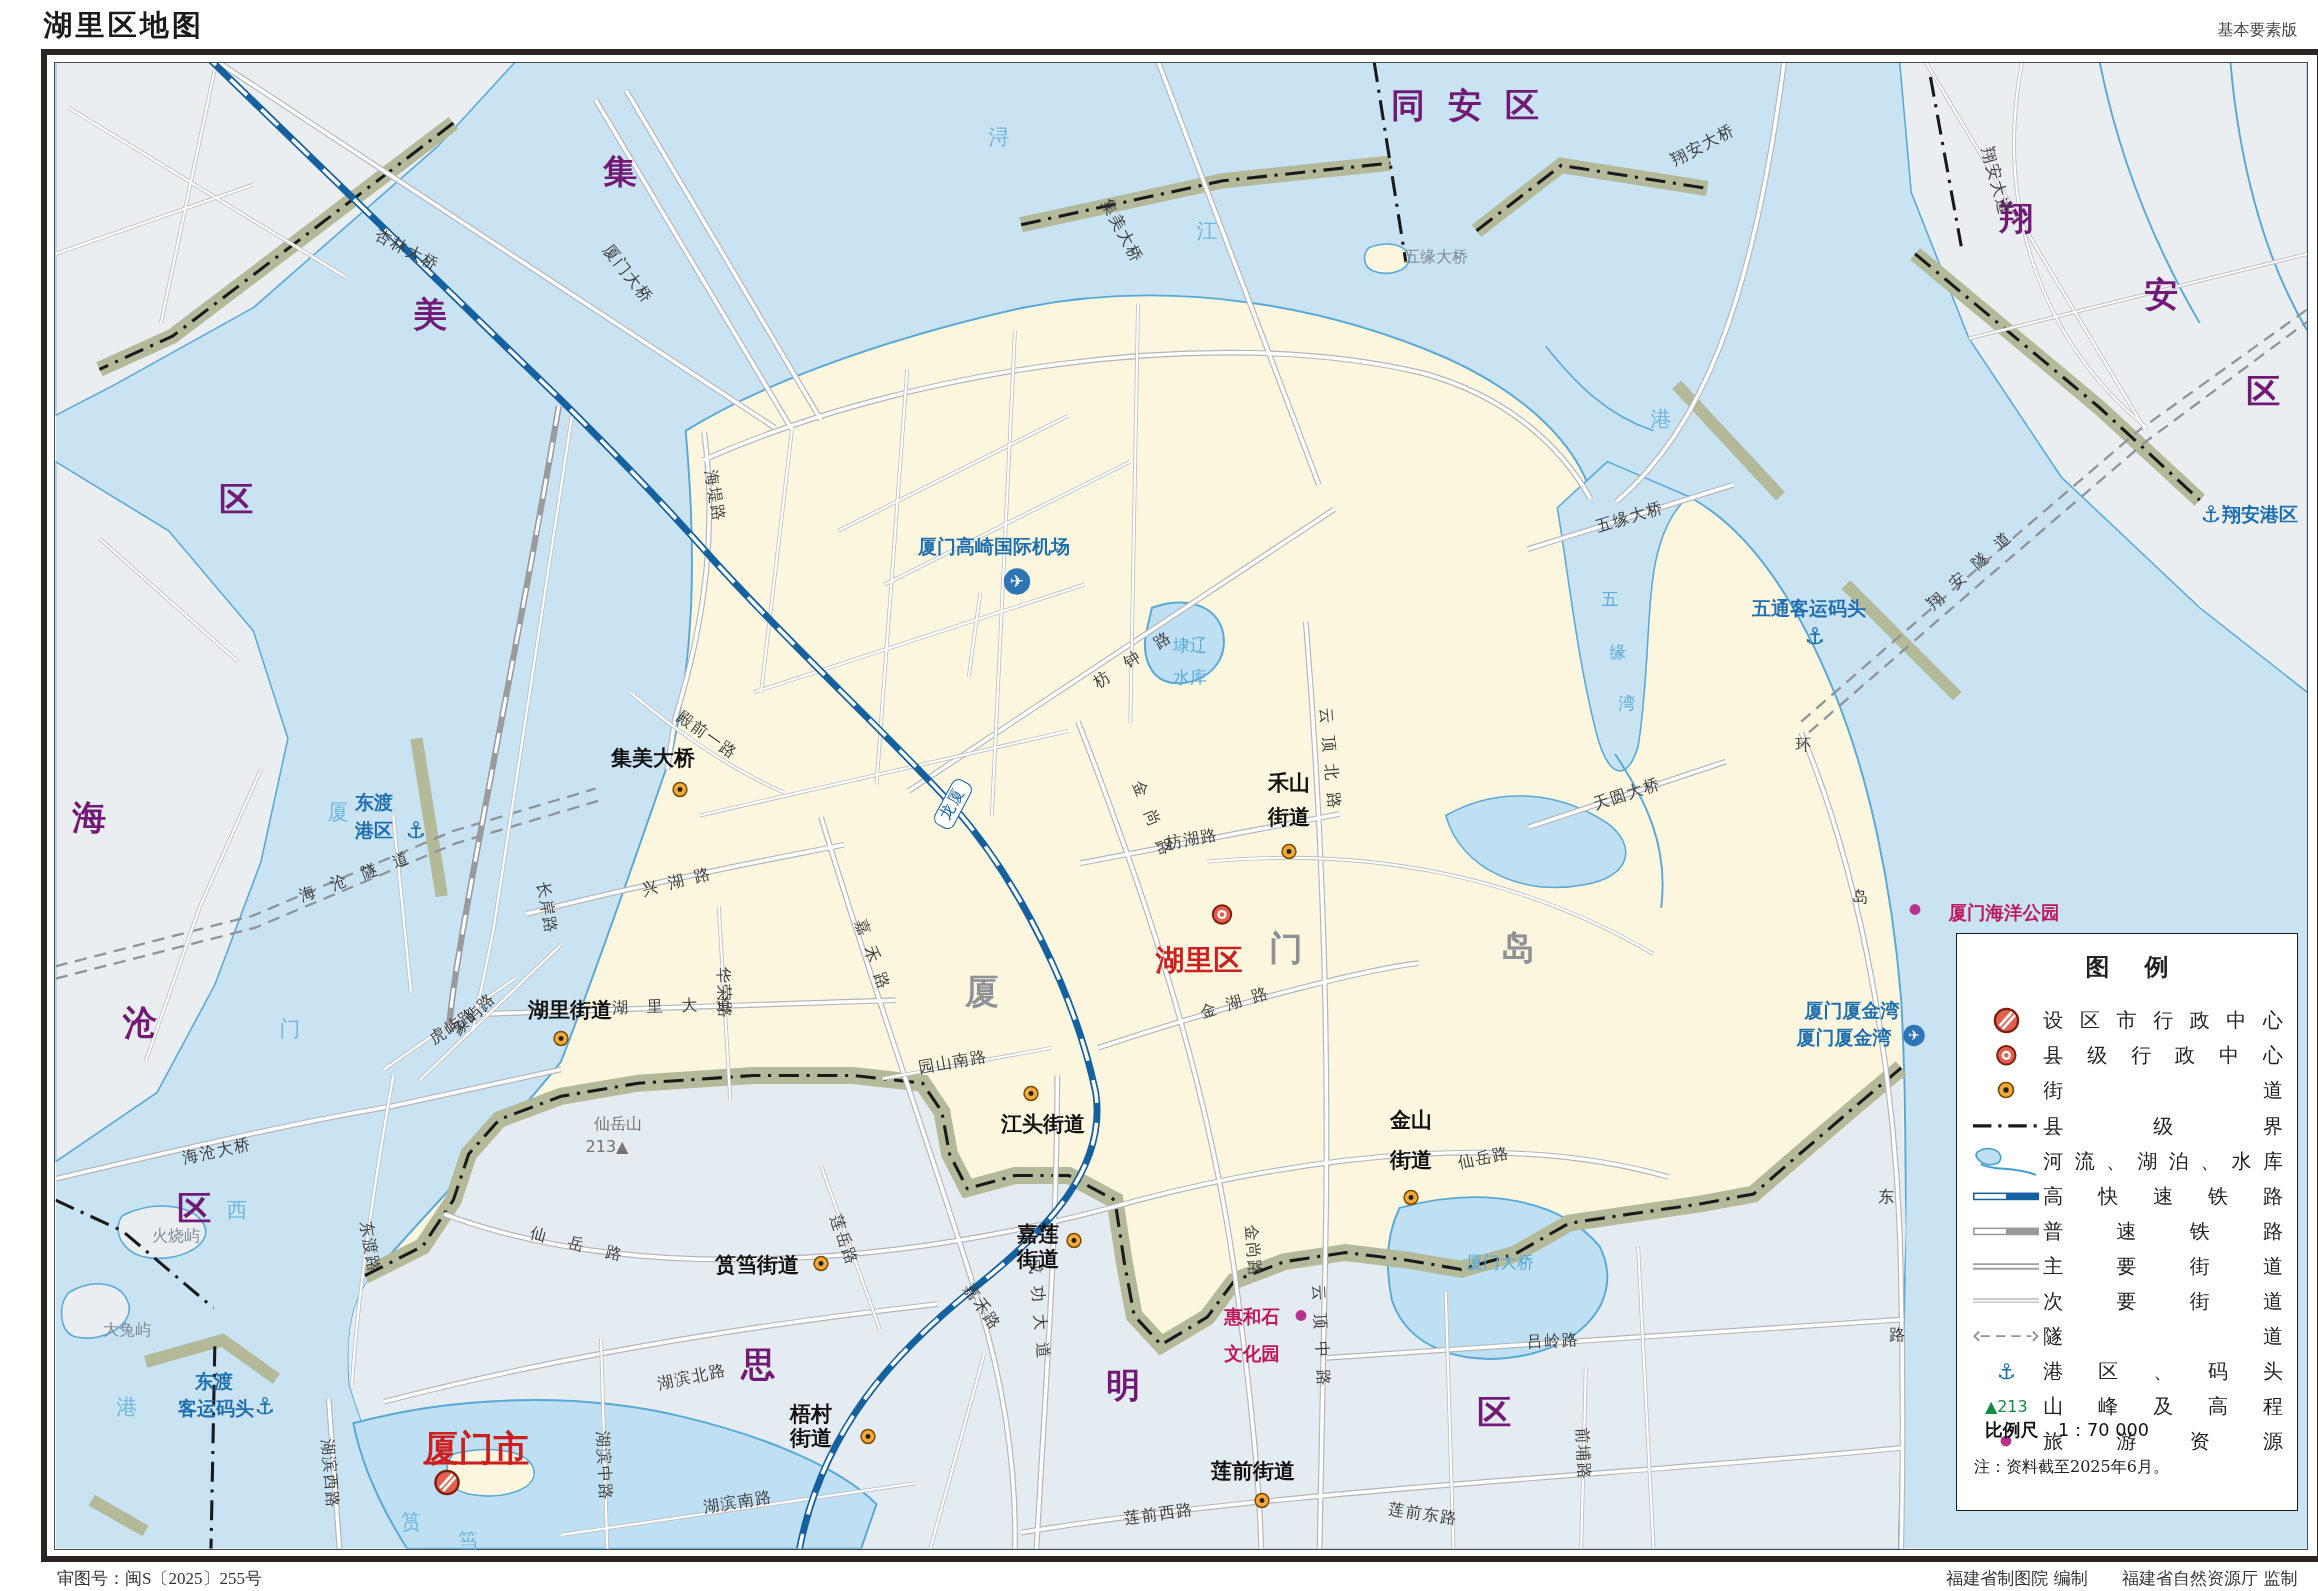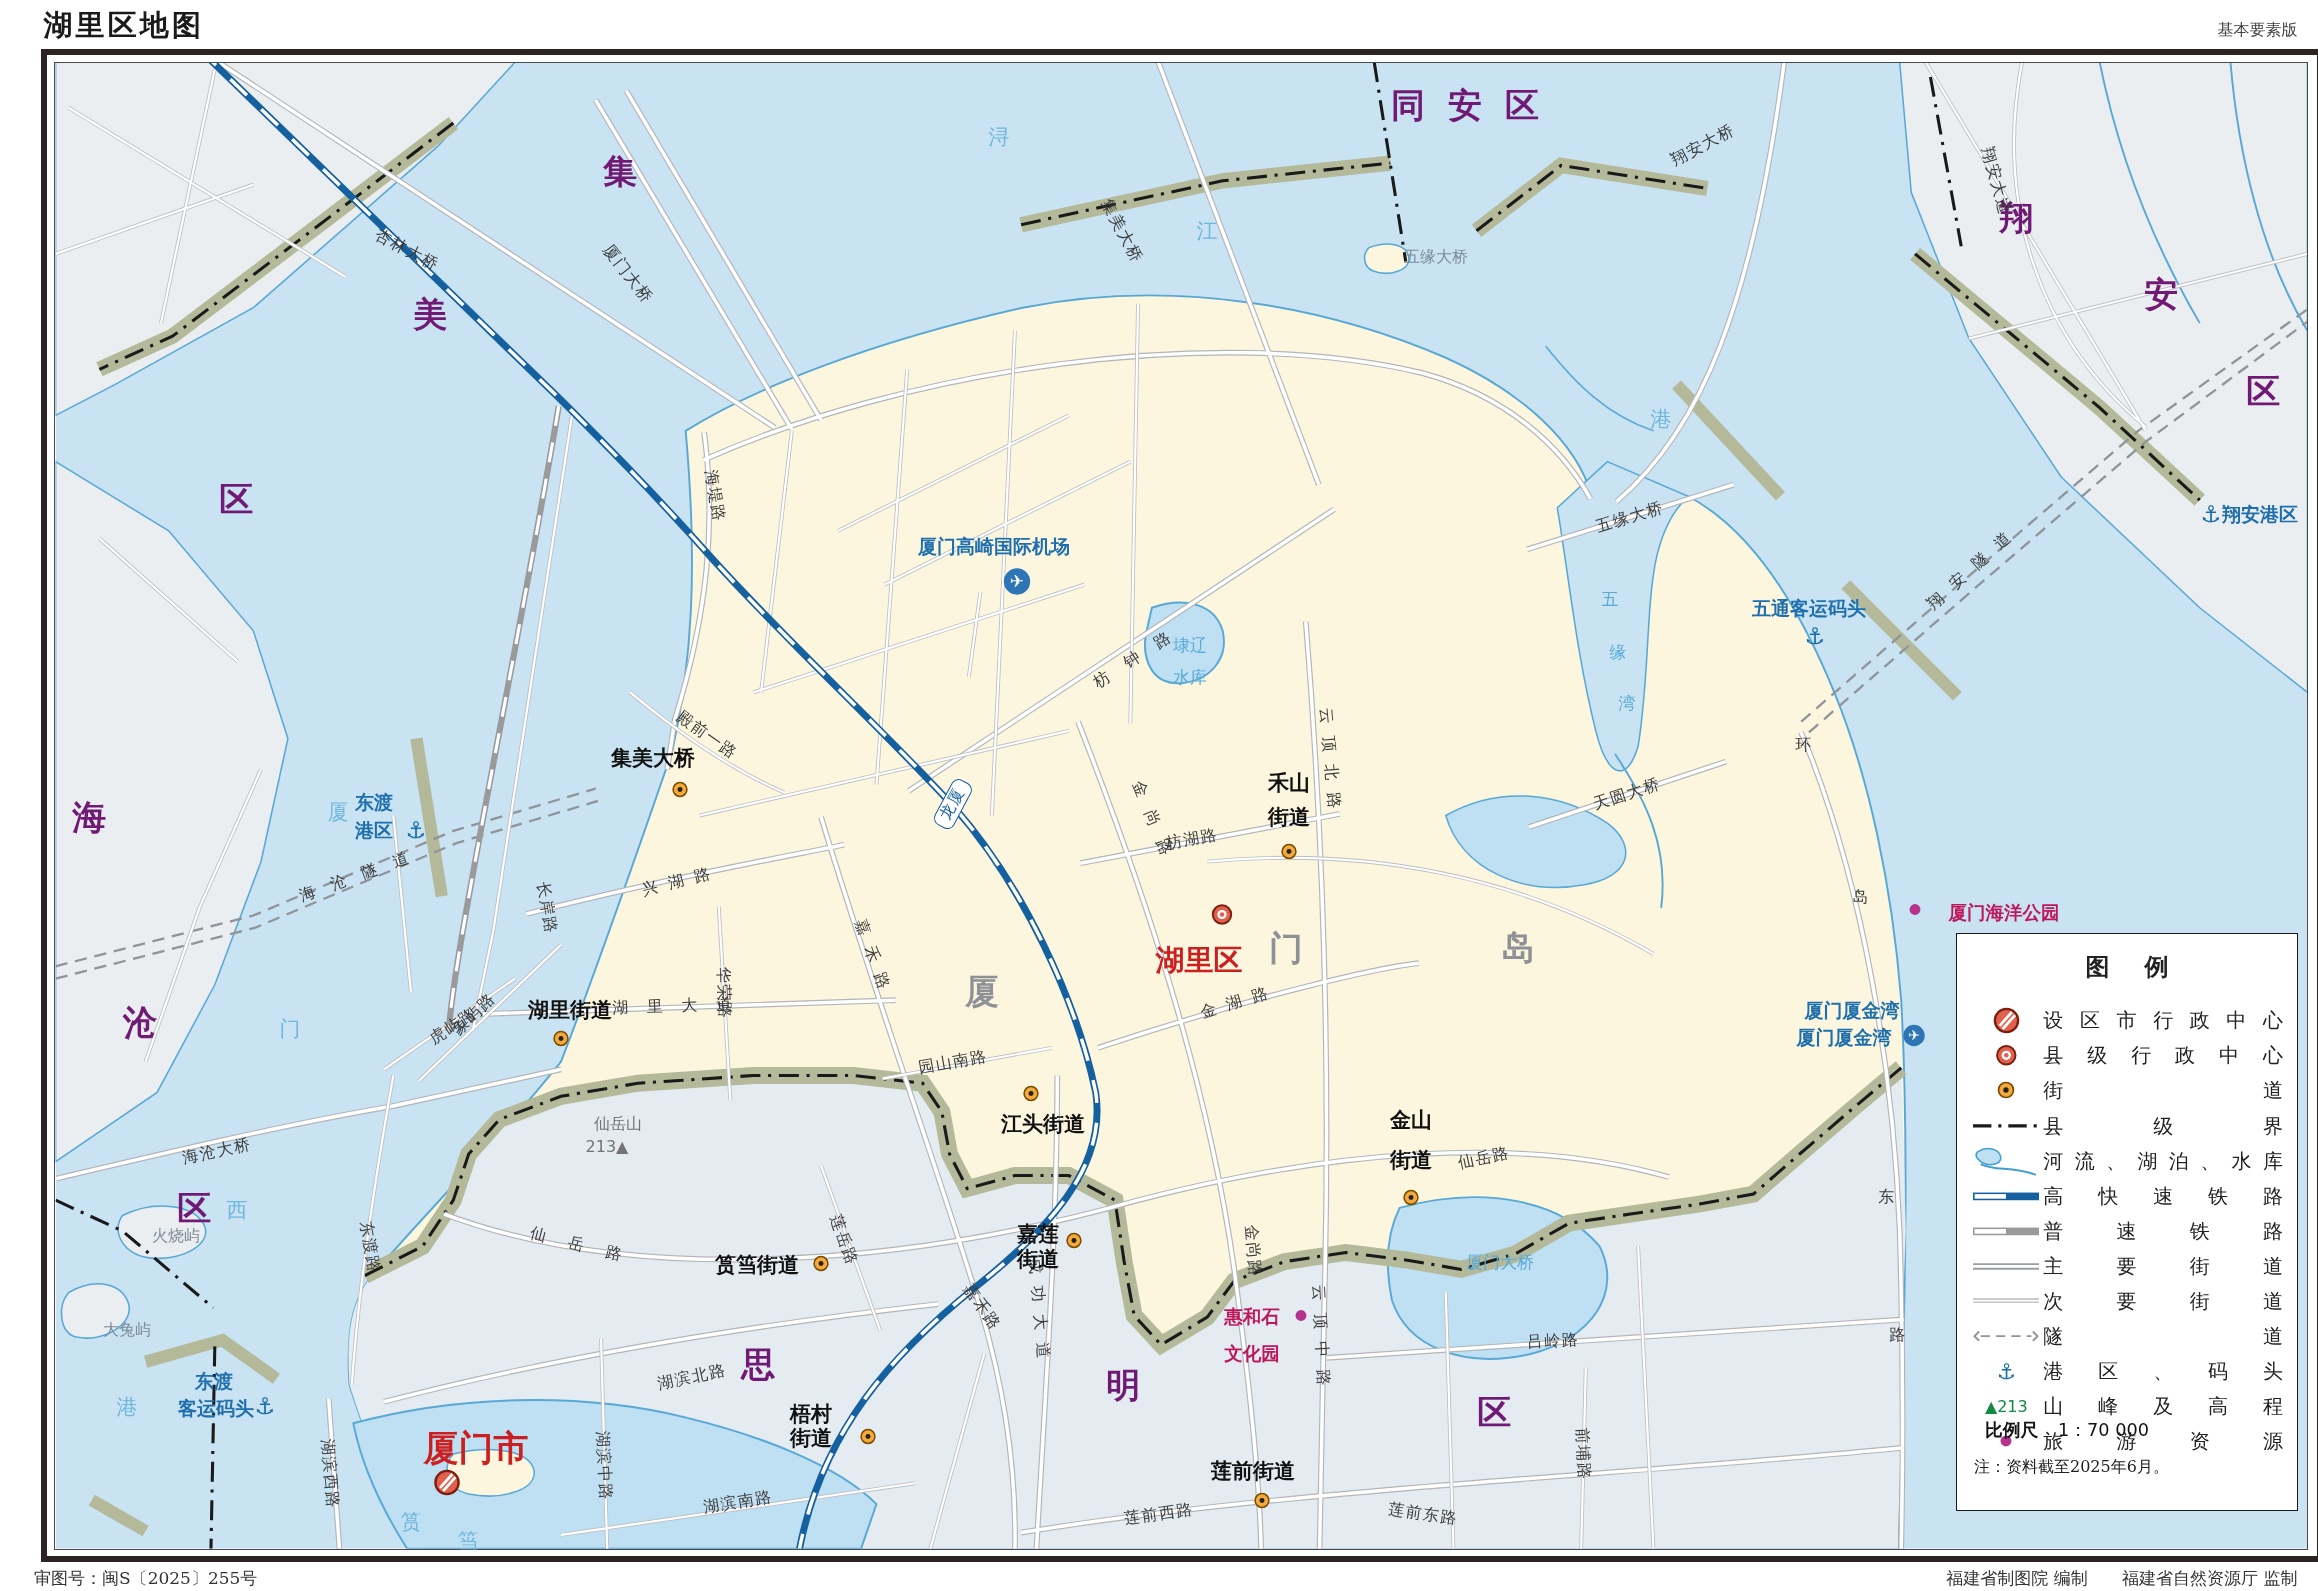--- a/index.html
+++ b/index.html
@@ -2,21 +2,21 @@
 <html style="font-size:12.3px"><head>
 <meta charset="utf-8">
 <style>
   html,body{margin:0;padding:0;background:#ffffff;}
   body{width:2319px;height:1591px;position:relative;font-family:"DejaVu Serif","Liberation Serif",serif;}
   #page{position:absolute;inset:0;overflow:hidden;margin-left:22px;}
   
   .hdr-title{position:absolute;left:21.5px;top:6.2px;font-size:29px;font-weight:bold;color:#1a1a1a;letter-spacing:3.1px;}
   .hdr-edition{position:absolute;right:21.5px;top:20px;font-size:16px;color:#444;}
   .ftr{position:absolute;font-size:17px;color:#333;top:1567px;}
-  .ftr-left{left:12px;}
+  .ftr-left{left:35px;font-family:Liberation Serif, serif;}
   .ftr-right{right:21.5px;}
   .ftr-right span{margin-left:29px;}
   
   .map-frame-outer{position:absolute;left:18.5px;top:49px;width:2282px;height:1513px;border:6.2px solid #2b2422;box-sizing:border-box;}
   .map-frame-inner{position:absolute;left:32px;top:62px;width:2254px;height:1488px;border:1.5px solid #4a4a4a;box-sizing:border-box;}
   #basemap{position:absolute;left:0;top:0;}
   #labels{position:absolute;inset:0;pointer-events:none;}
   .lbl{position:absolute;white-space:nowrap;line-height:1;}
   .district{font-size:34px;color:#701a75;font-weight:bold;letter-spacing:1.5px;}
   .island-big{font-size:34px;color:#8e9296;font-weight:bold;}
@@ -436,21 +436,21 @@
       <div class="lbl street" style="left: 1267px; top: 817px; transform: translate(-50%, -50%) rotate(0deg);">街道</div>
       <div class="lbl street" style="left: 1389px; top: 1120px; transform: translate(-50%, -50%) rotate(0deg);">金山</div>
       <div class="lbl street" style="left: 1389px; top: 1160px; transform: translate(-50%, -50%) rotate(0deg);">街道</div>
       <div class="lbl street" style="left: 1021px; top: 1124px; transform: translate(-50%, -50%) rotate(0deg);">江头街道</div>
       <div class="lbl street" style="left: 1016px; top: 1234px; transform: translate(-50%, -50%) rotate(0deg);">嘉莲</div>
       <div class="lbl street" style="left: 1016px; top: 1259px; transform: translate(-50%, -50%) rotate(0deg);">街道</div>
       <div class="lbl street" style="left: 735px; top: 1265px; transform: translate(-50%, -50%) rotate(0deg);">筼筜街道</div>
       <div class="lbl street" style="left: 1231px; top: 1471px; transform: translate(-50%, -50%) rotate(0deg);">莲前街道</div>
       <div class="lbl street" style="left: 789px; top: 1414px; transform: translate(-50%, -50%) rotate(0deg);">梧村</div>
       <div class="lbl street" style="left: 789px; top: 1438px; transform: translate(-50%, -50%) rotate(0deg);">街道</div>
-      <div class="lbl city-red" style="left: 454px; top: 1448px; transform: translate(-50%, -50%) rotate(0deg);">厦门市</div>
+      <div class="lbl city-red" style="left: 454px; top: 1448px; transform: translate(-50%, -50%) rotate(0deg); text-decoration: underline;">厦门市</div>
       <div class="lbl county-red" style="left: 1177px; top: 960px; transform: translate(-50%, -50%) rotate(0deg);">湖里区</div>
       <div class="icon" style="left: 425px; top: 1484px; transform: translate(-50%, -50%);"><svg width="31" height="31" viewBox="0 0 40 40">
           <circle cx="20" cy="20" r="15" fill="#e2614e" stroke="#7c1d0e" stroke-width="3"></circle>
           <path d="M11,27 L27,9 M15,31 L31,13" stroke="#fff" stroke-width="3.5"></path>
         </svg></div>
       <div class="icon" style="left: 1200px; top: 916px; transform: translate(-50%, -50%);"><svg width="24.6" height="24.6" viewBox="0 0 32 32">
           <circle cx="16" cy="16" r="12" fill="#e2614e" stroke="#7c1d0e" stroke-width="2.5"></circle>
           <circle cx="16" cy="16" r="6" fill="#fff"></circle>
           <circle cx="16" cy="16" r="3" fill="#e2614e"></circle>
         </svg></div>

